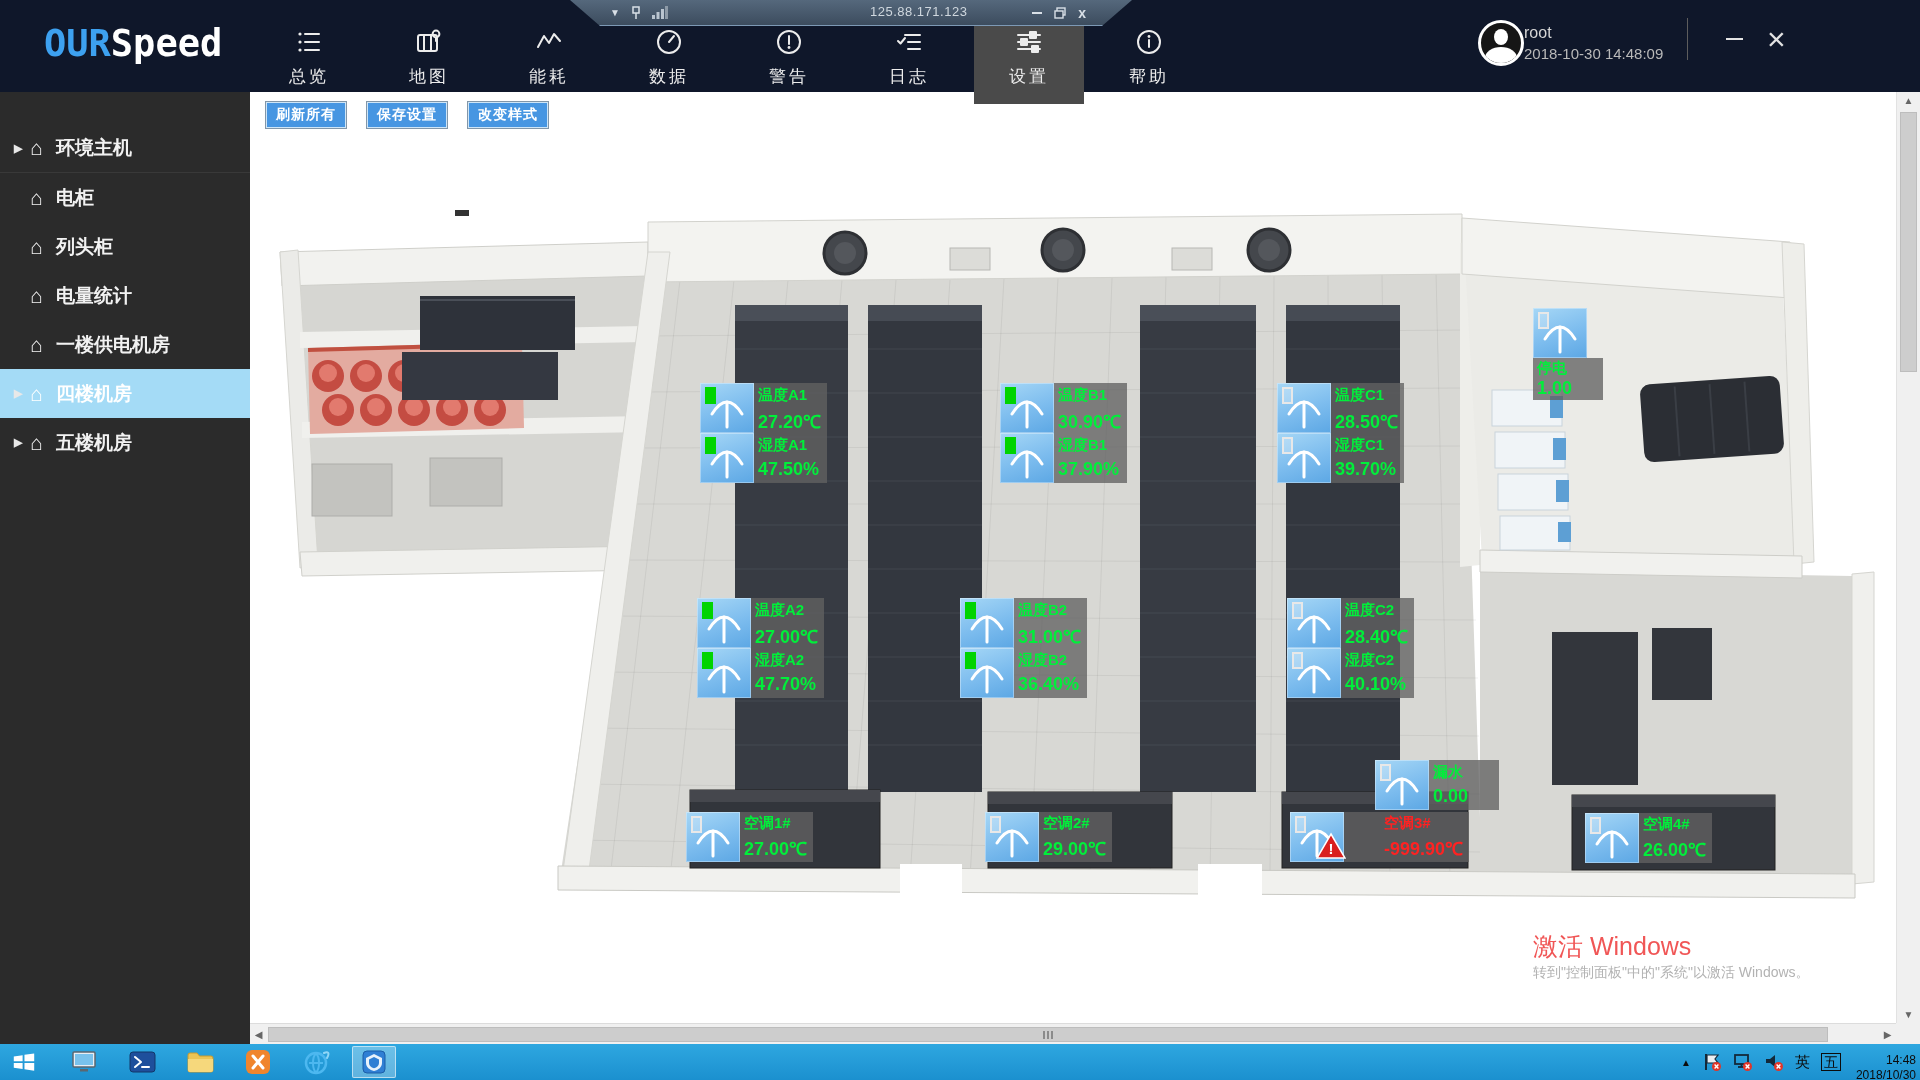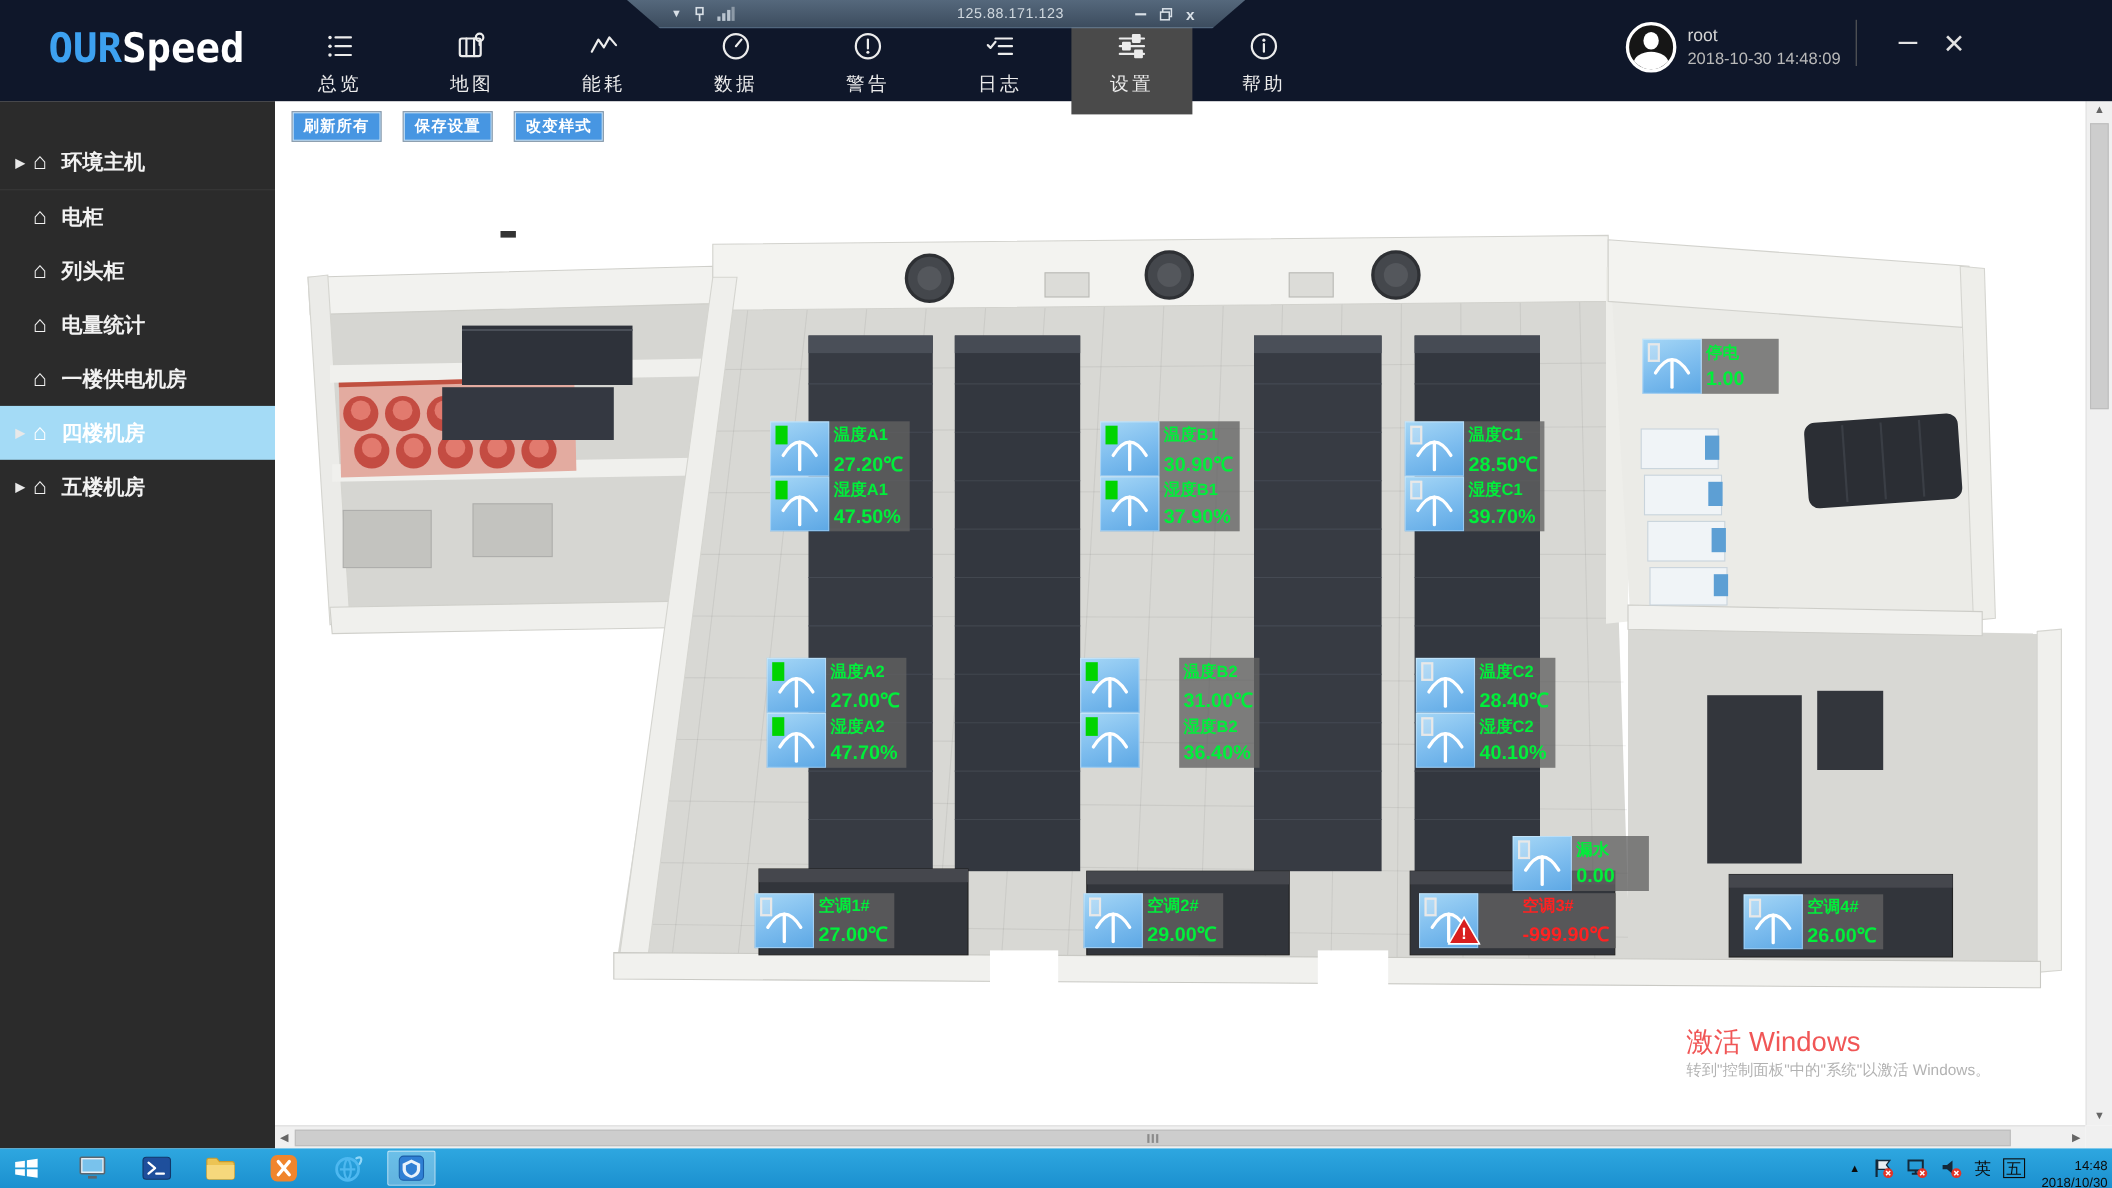--- a/index.html
+++ b/index.html
@@ -24,21 +24,21 @@
   .header { position:absolute; left:0; top:0; width:1920px; height:92px; background:#0f172a; z-index:10; }
   .logo { position:absolute; left:44px; top:22px; font-family:"DejaVu Sans Mono", monospace;
           font-size:37px; font-weight:bold; letter-spacing:0; }
   .logo .p1 { color:#3da1f0; } .logo .p2 { color:#fff; }
   .tabs { position:absolute; left:254px; top:0; height:92px; display:flex; gap:10px; }
   .tab { width:110px; height:92px; display:flex; flex-direction:column; align-items:center;
          justify-content:center; gap:9px; color:#ececec; cursor:pointer;margin-top:12px; }
   .tab.active { background:#4a4a4a; }
   .tab .lbl { font-size:17px; letter-spacing:3px; }
   .tab svg { width:28px; height:28px; stroke:#ececec; fill:none; stroke-width:2; stroke-linecap:round; stroke-linejoin:round; }
-  .user { position:absolute; left:1478px; top:20px; display:flex; gap:10px; align-items:center; color:#d6d6d6; }
+  .user { position:absolute; left:1478px; top:20px; display:flex; align-items:center; color:#d6d6d6; }
   .avatar { width:46px; height:46px; border-radius:50%; background:#161616; border:3px solid #fff; position:relative; overflow:hidden; }
   .avatar::before { content:""; position:absolute; left:13px; top:6px; width:14px; height:16px; border-radius:50%; background:#fff; }
   .avatar::after { content:""; position:absolute; left:4px; top:24px; width:32px; height:22px; border-radius:50% 50% 0 0; background:#fff; }
   .user .uname { font-size:16px; }
   .user .udate { font-size:15px; color:#b9b9b9; margin-top:3px; }
   .winctl { position:absolute; left:1687px; top:18px; display:flex; align-items:center; gap:0; }
   .winctl .vdiv { width:1px; height:42px; background:#5d5d5d; margin-right:20px; }
   .btn-min { width:17px; height:2px; background:#e3e3e3; margin:0 18px; cursor:pointer; }
   .btn-close { color:#e3e3e3; font-size:32px; line-height:30px; margin-left:6px; cursor:pointer; font-weight:300; }
 
@@ -539,21 +539,21 @@
         </div>
     </div>
     <div class="s-panel">
       <span class="s-label">温度C1</span>
       <span class="s-value">28.50℃</span>
       <span class="s-label">湿度C1</span>
       <span class="s-value">39.70%</span>
     </div>
   </div>
 
-  <div class="sensor single" style="left:1243px;top:216px;">
+  <div class="sensor single" style="left:1283px;top:216px;flex-direction:column;">
     <div class="s-icons">
       <div class="s-icon">
           <span class="badge white"></span>
           <svg viewBox="0 0 54 50">
             <path d="M12 31 Q27 7 42 31"></path>
             <path d="M27 19 L27 44"></path>
           </svg>
         </div>
     </div>
     <div class="s-panel">
@@ -580,21 +580,21 @@
         </div>
     </div>
     <div class="s-panel">
       <span class="s-label">温度A2</span>
       <span class="s-value">27.00℃</span>
       <span class="s-label">湿度A2</span>
       <span class="s-value">47.70%</span>
     </div>
   </div>
 
-  <div class="sensor dual" style="left:732px;top:506px;gap:36px;">
+  <div class="sensor dual" style="left:710px;top:506px;">
     <div class="s-icons">
       <div class="s-icon">
           <span class="badge green"></span>
           <svg viewBox="0 0 54 50">
             <path d="M12 31 Q27 7 42 31"></path>
             <path d="M27 19 L27 44"></path>
           </svg>
         </div>
       <div class="s-icon">
           <span class="badge green"></span>

